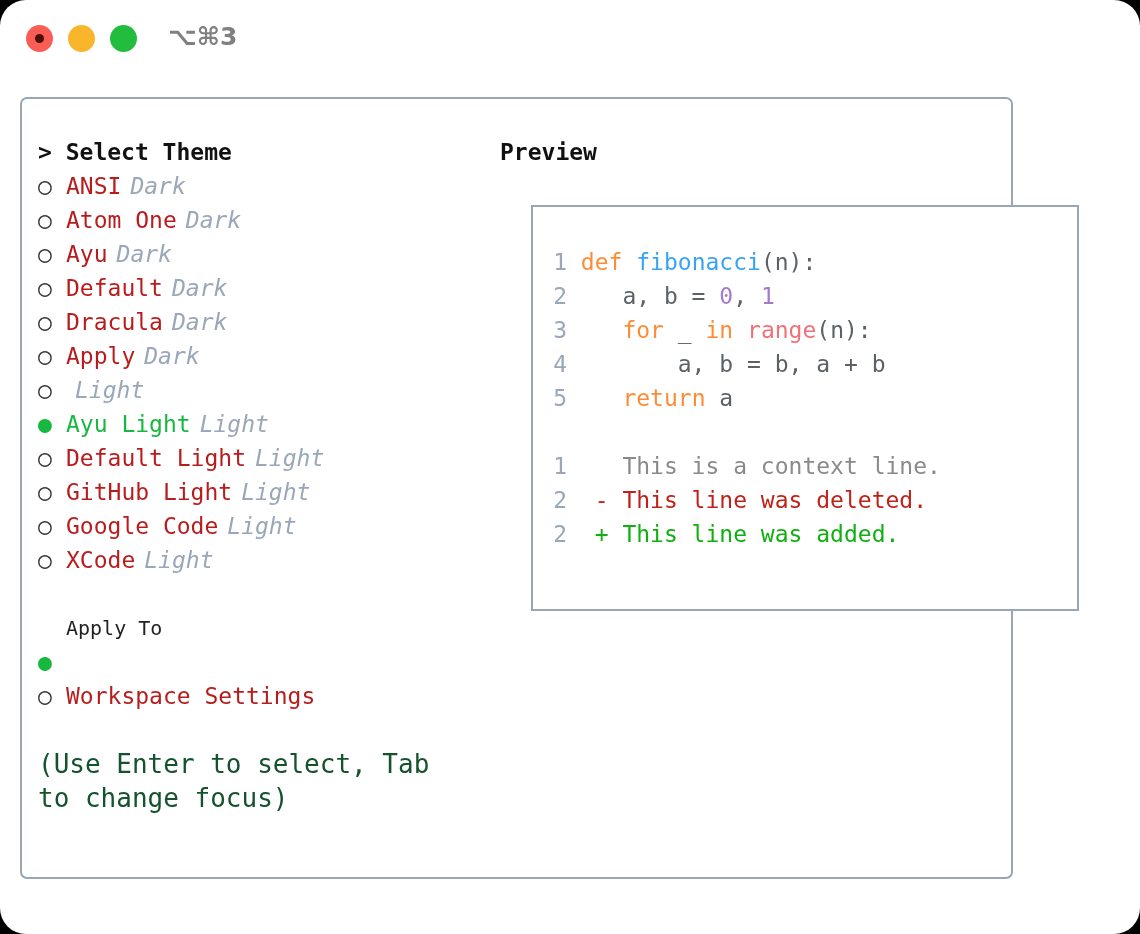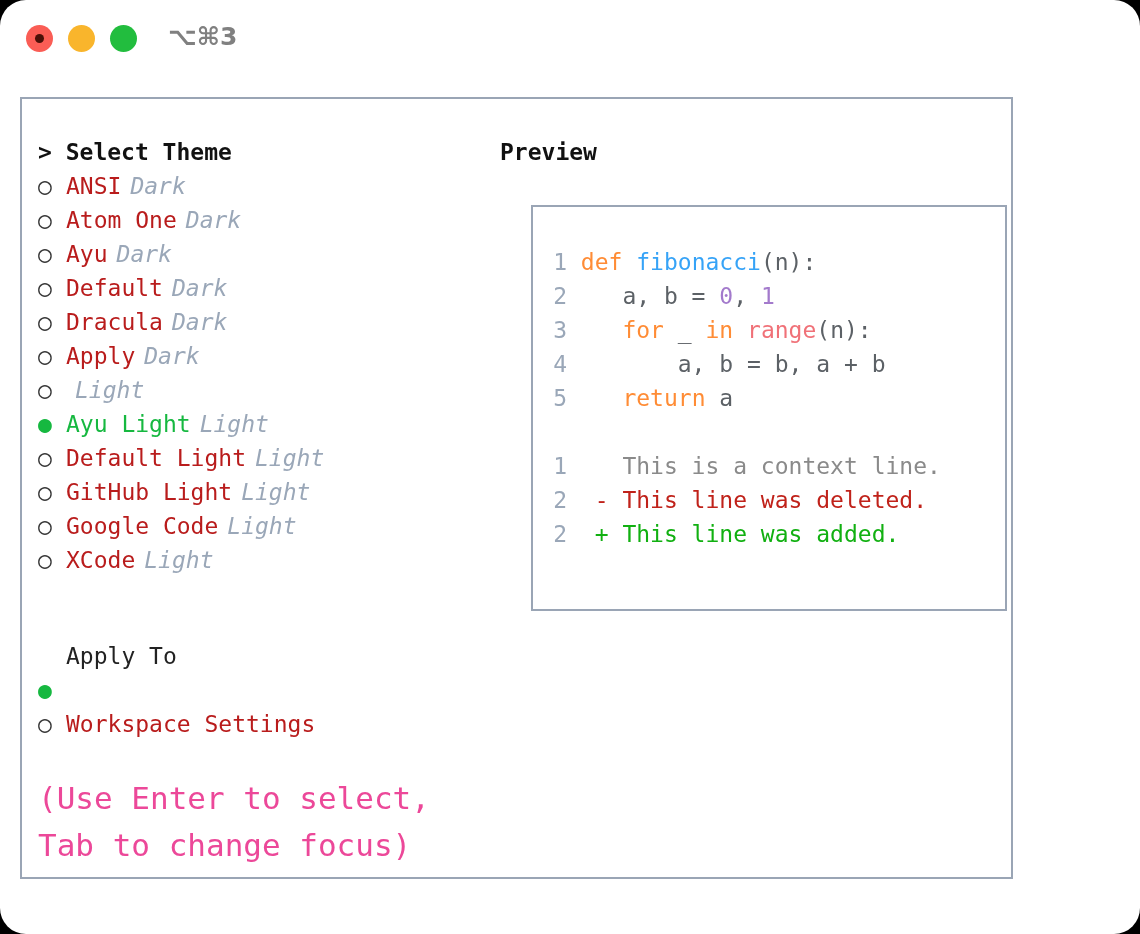--- a/index.html
+++ b/index.html
@@ -73,21 +73,21 @@
   }
 
   
   .panel {
     position: absolute;
     left: 20px;
     top: 97px;
     width: 993px;
     height: 782px;
     border: 2px solid #9aa5b5;
-    border-radius: 0;
+    border-radius: 7px;
     box-sizing: border-box;
     background: #ffffff;
   }
 
   
   .col-left {
     position: absolute;
     left: 16px;
     top: 36px;
     width: 450px;
@@ -100,27 +100,26 @@
   }
 
   .section-head {
     font-size: 23px;
     font-weight: bold;
     color: #111111;
     line-height: 34px;
     white-space: pre;
   }
   .section-head-plain {
-    font-size: 23px;
+    font-size: 20px;
     font-weight: normal;
     color: #222222;
     line-height: 34px;
     white-space: pre;
     padding-left: 28px;
-    margin-top: 28px;
   }
 
   
   .opt {
     display: flex;
     align-items: baseline;
     line-height: 34px;
     height: 34px;
     font-size: 23px;
     white-space: pre;
@@ -137,33 +136,33 @@
   .opt.selected .opt-label { color: #16b840; }
   .opt-tag {
     color: #9aa7b8;
     padding-left: 9px;
     font-style: italic;
   }
 
   .spacer-sm { height: 34px; }
 
   .hint {
-    font-size: 31px;
-    color: #ec4899;
-    line-height: 47px;
+    font-size: 26px;
+    color: #14532d;
+    line-height: 34px;
     width: 400px;
     word-spacing: 0px;
   }
 
   
   .preview-box {
     position: absolute;
     left: 31px;
     top: 70px;
-    width: 476px;
+    width: 548px;
     height: 406px;
     border: 2px solid #9aa5b5;
     box-sizing: border-box;
     background: #ffffff;
   }
   .code {
     position: absolute;
     left: 14px;
     top: 38px;
     font-size: 23px;

